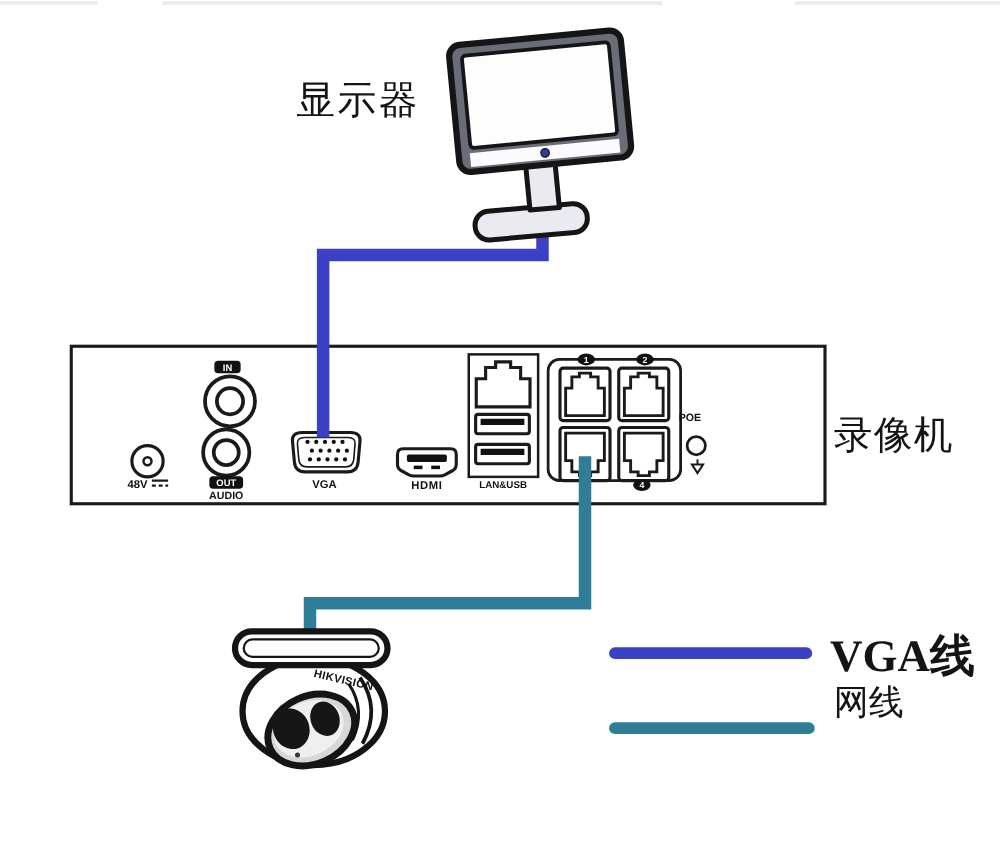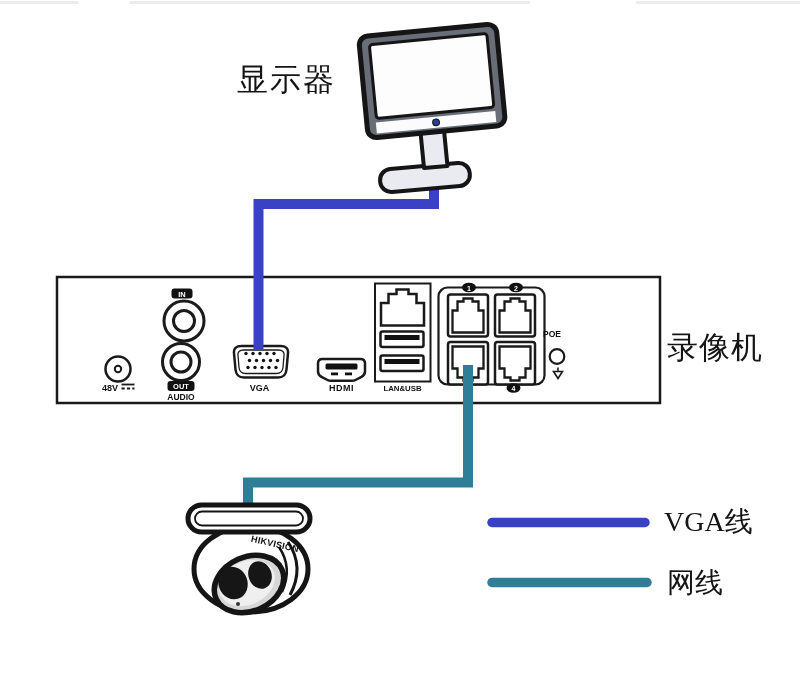--- a/index.html
+++ b/index.html
@@ -13,22 +13,22 @@
   .cn-label{
     position:absolute;
     font-family:"Liberation Serif","DejaVu Serif",serif;
     color:#141414;
     line-height:1.05;
     white-space:nowrap;
   }
   .lbl-monitor{left:237px;top:64px;font-size:31px;letter-spacing:2px;text-align:center;}
   .lbl-recorder{left:667px;top:332px;font-size:31px;letter-spacing:1px;}
   .lbl-camera{left:317px;top:549px;font-size:31px;letter-spacing:1px;}
-  .lbl-legend-vga{left:664px;top:507px;font-size:28px;}
-  .lbl-legend-net{left:667px;top:568px;font-size:28px;}
+  .lbl-legend-vga{left:664px;top:507px;font-size:36px;font-weight:bold;}
+  .lbl-legend-net{left:667px;top:548px;font-size:28px;}
   .top-streak{position:absolute;height:3px;background:#ececec;top:1px;}
   svg text{font-family:"Liberation Sans",sans-serif;font-weight:bold;fill:#111;}
   svg text.badge-txt{fill:#ffffff;}
 </style>
 </head>
 <body>
 
 <div class="canvas">
 
   

